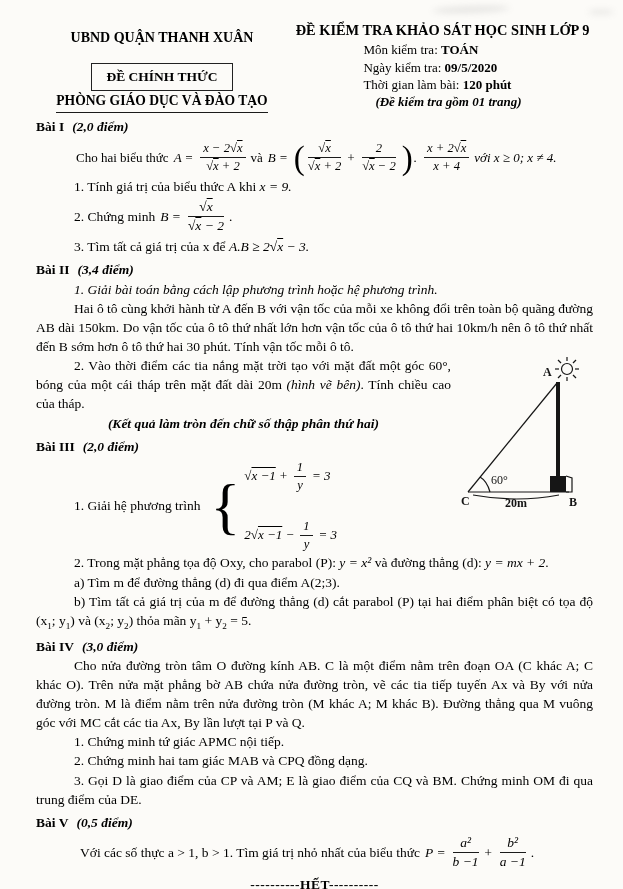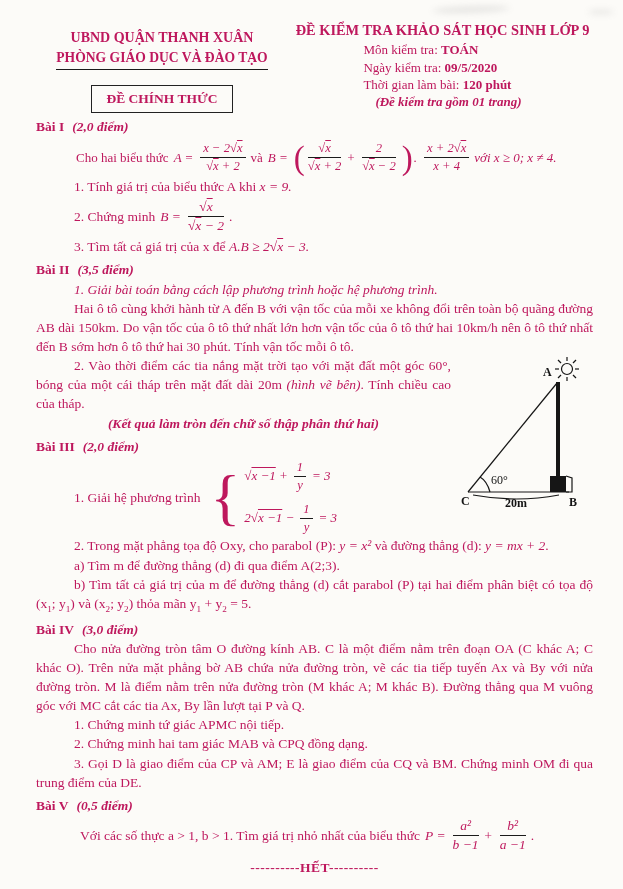--- a/index.html
+++ b/index.html
@@ -1,18 +1,18 @@
 <!DOCTYPE html>
 <html><head>
 <meta charset="utf-8">
 <style>
   html,body{margin:0;padding:0;background:#e8e8e8;}
   .page{
     width:623px;height:889px;position:relative;overflow:hidden;
-    background:#fcfbf8;color:#be185d;
+    background:#fcfbf8;color:#000000;
     font-family:"Liberation Serif","DejaVu Serif",serif;
     font-size:13.5px;line-height:1.42;
   }
   .smudge{position:absolute;background:#8a8a8a;border-radius:50%;filter:blur(3px);}
   .sm1{top:6px;left:432px;width:78px;height:7px;opacity:.18;transform:rotate(-2deg);}
   .sm2{top:9px;left:588px;width:26px;height:6px;opacity:.14;}
   .content{position:absolute;left:36px;right:30px;top:20px;}
   p{margin:0;}
   .jp{text-align:justify;}
   .ind{text-indent:38px;}
@@ -40,21 +40,21 @@
   .fd{display:block;padding-top:1px;}
   .mrow{display:flex;align-items:center;white-space:nowrap;margin:5px 0 3px;}
   .mrow>*{margin-right:5px;}
   .b1f{padding-left:40px;font-size:13px;align-items:center;}
   .b1f .frac{font-size:12.6px;}
   .bp{font-size:33px;line-height:0;font-weight:400;margin:0 1px;}
   .q2row{padding-left:38px;margin:3px 0;}
   
   .sysrow{display:flex;align-items:center;padding-left:38px;margin:4px 0 2px;}
   .brace{font-size:62px;line-height:0;font-weight:400;margin:0 4px 0 10px;}
-  .syseqs{display:flex;flex-direction:column;gap:9px;}
+  .syseqs{display:flex;flex-direction:column;gap:26px;}
   .eq{display:flex;align-items:center;gap:4px;font-size:13px;}
   .eq .frac{font-size:12.6px;}
   
   .fig{float:right;width:132px;height:152px;margin:0 0 2px 10px;}
   .fig svg{display:block;}
   .figink{stroke:#161616;fill:none;stroke-width:1.2;}
   .figtxt{font-family:"Liberation Serif","DejaVu Serif",serif;font-size:12px;fill:#141414;}
   
   .b5row{display:flex;align-items:center;white-space:nowrap;padding-left:44px;margin-top:3px;}
   .b5row>*{margin-right:5px;}
@@ -65,22 +65,22 @@
 <body>
 
 <div class="page">
   <div class="smudge sm1"></div>
   <div class="smudge sm2"></div>
   <div class="content">
 
     <div class="hdr">
       <div class="hleft">
         <div class="horg1">UBND QUẬN THANH XUÂN</div>
+        <div><span class="hbox">ĐỀ CHÍNH THỨC</span></div>
         <div><span class="horg2">PHÒNG GIÁO DỤC VÀ ĐÀO TẠO</span></div>
-        <div><span class="hbox">ĐỀ CHÍNH THỨC</span></div>
       </div>
       <div class="hright">
         <div class="htitle">ĐỀ KIỂM TRA KHẢO SÁT HỌC SINH LỚP 9</div>
         <div class="hmeta">
           <div><span>Môn kiểm tra:</span> <b>TOÁN</b></div>
           <div><span>Ngày kiểm tra:</span> <b>09/5/2020</b></div>
           <div><span>Thời gian làm bài:</span> <b>120 phút</b></div>
           <div class="hnote">(Đề kiểm tra gồm 01 trang)</div>
         </div>
       </div>
@@ -122,21 +122,21 @@
         <span class="frac">
             <span class="fn">√<span class="ovl">x</span></span>
             <span class="fd">√<span class="ovl">x</span> − 2</span>
           </span>
         <span>.</span>
       </div>
       <p class="ind"><span>3. Tìm tất cả giá trị của x để</span> <span class="mi">A.B ≥ 2√<span class="ovl">x</span> − 3.</span></p>
     </section>
 
     <section>
-      <p class="shead"><b>Bài II</b><i>(3,5 điểm)</i></p>
+      <p class="shead"><b>Bài II</b><i>(3,4 điểm)</i></p>
       <p class="ind"><i>1. Giải bài toán bằng cách lập phương trình hoặc hệ phương trình.</i></p>
       <p class="jp ind">Hai ô tô cùng khởi hành từ A đến B với vận tốc của mỗi xe không đổi trên toàn bộ quãng đường AB dài 150km. Do vận tốc của ô tô thứ nhất lớn hơn vận tốc của ô tô thứ hai 10km/h nên ô tô thứ nhất đến B sớm hơn ô tô thứ hai 30 phút. Tính vận tốc mỗi ô tô.</p>
       <div class="fig">
         <svg viewBox="0 0 132 152" width="132" height="152">
           <g>
             <circle class="figink" cx="106" cy="13" r="5.5"></circle>
             <g class="figink">
               <line x1="106" y1="1" x2="106" y2="5"></line>
               <line x1="106" y1="21" x2="106" y2="25"></line>
               <line x1="94" y1="13" x2="98" y2="13"></line>

